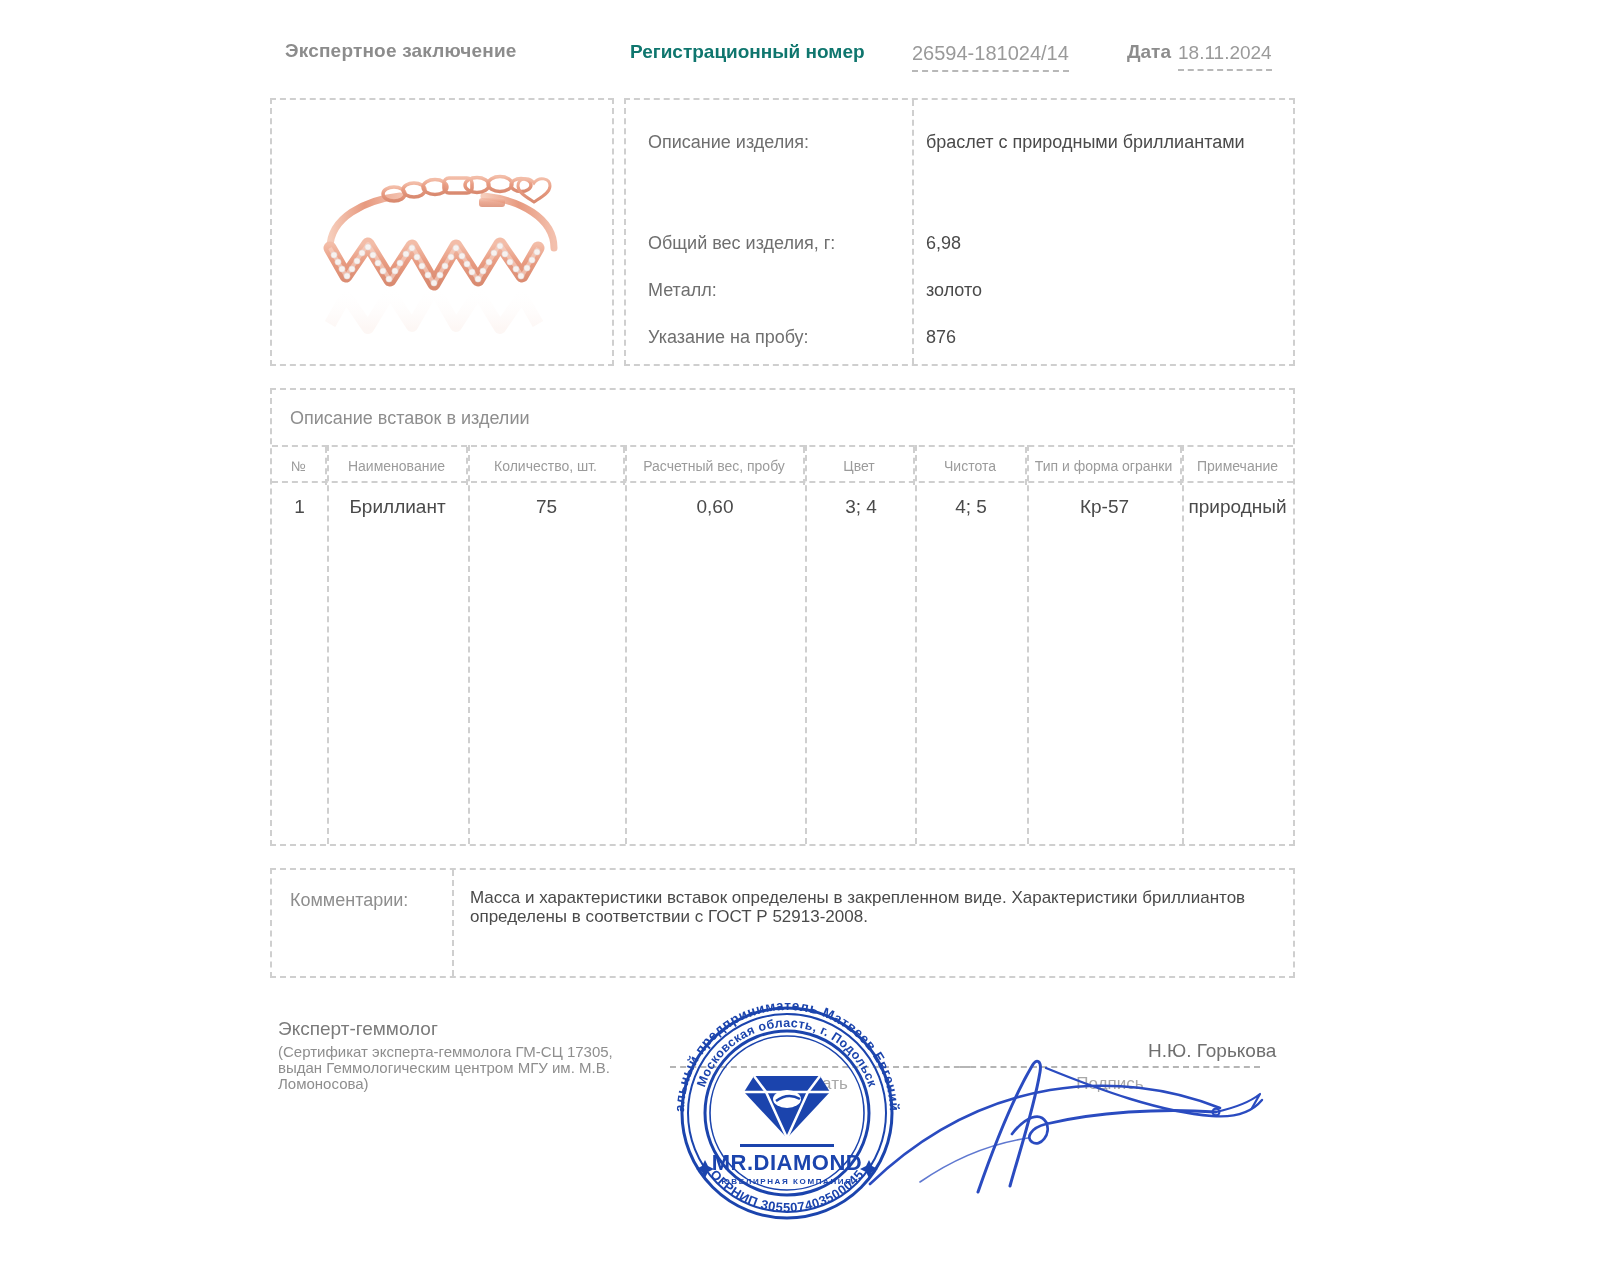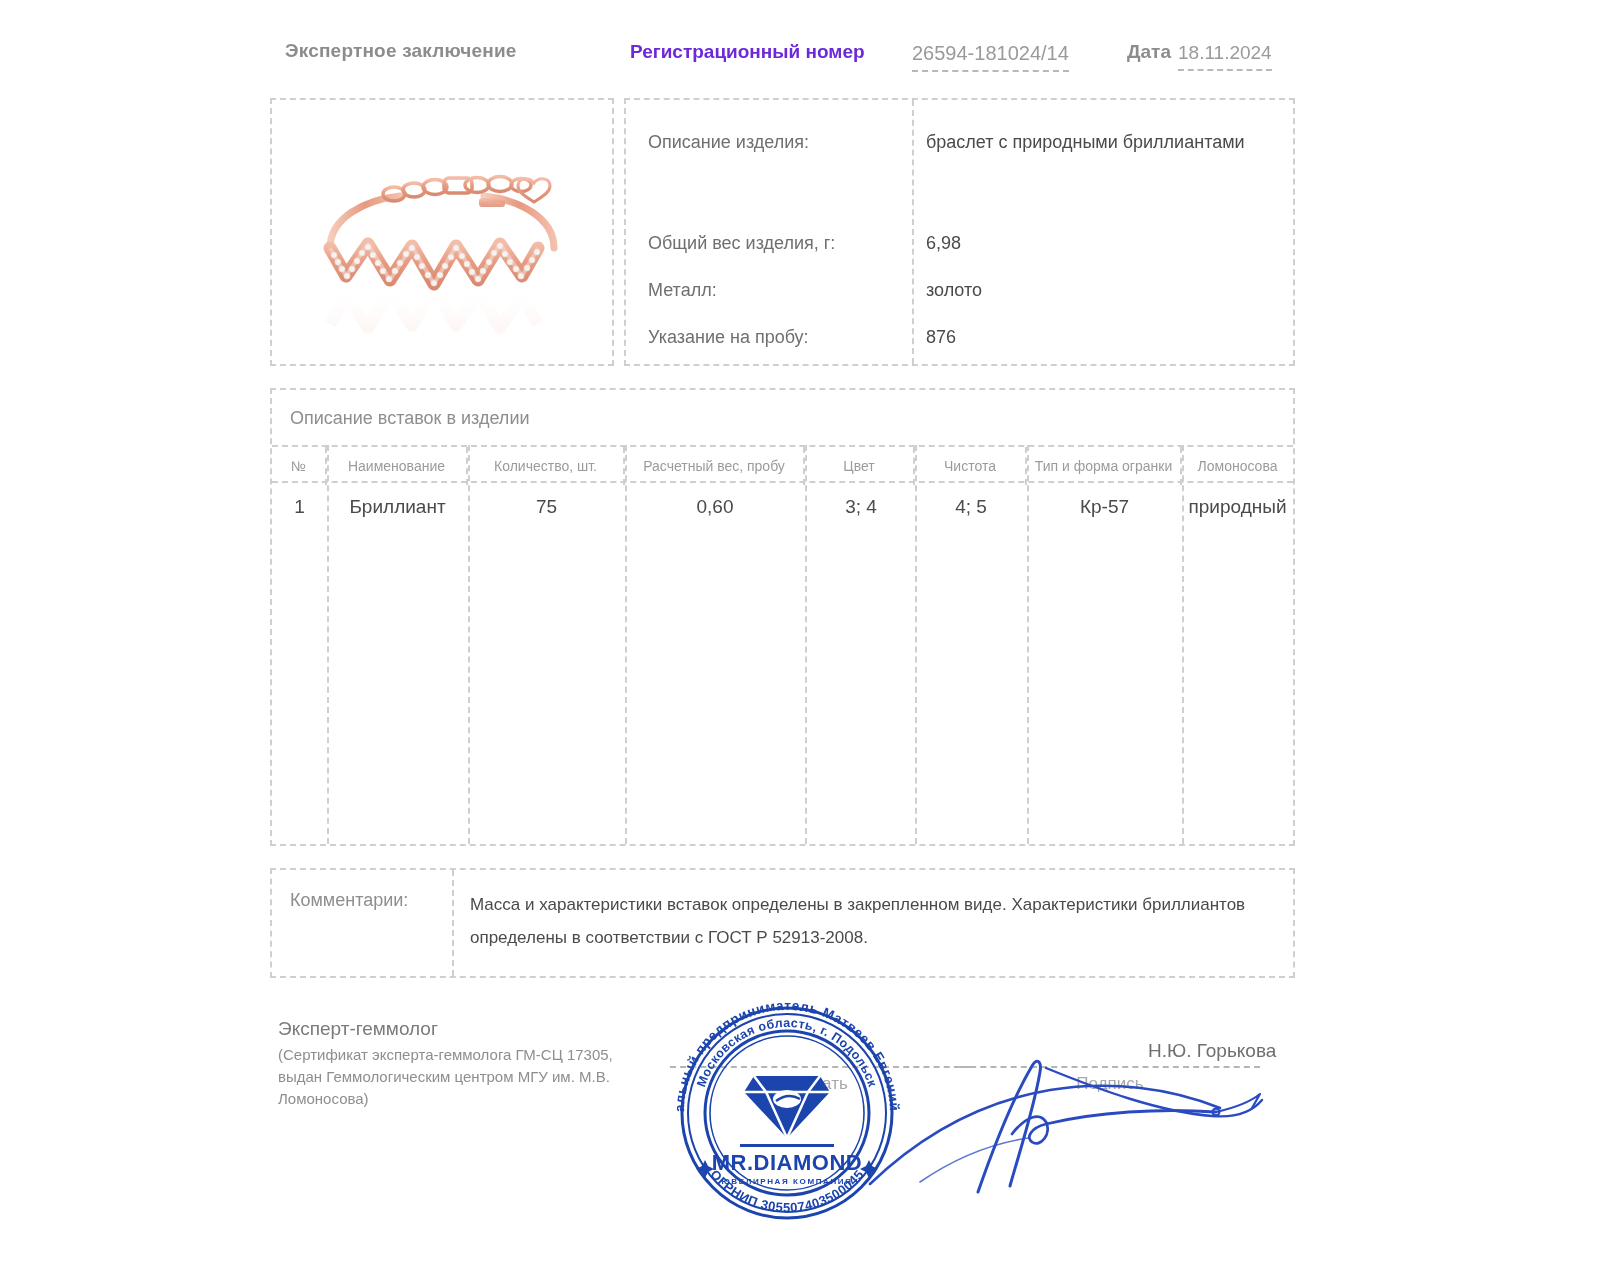--- a/index.html
+++ b/index.html
@@ -14,21 +14,21 @@
   
   .header {
     position: absolute; left: 270px; top: 40px; width: 1025px; height: 32px;
   }
   .doc-title {
     position: absolute; left: 15px; top: 0;
     font-size: 19px; font-weight: bold; color: #8c8c8c; letter-spacing: .2px;
   }
   .reg-label {
     position: absolute; left: 360px; top: 1px;
-    font-size: 19px; font-weight: bold; color: #6d28d9;
+    font-size: 19px; font-weight: bold; color: #0f766e;
   }
   .reg-value {
     position: absolute; left: 642px; top: 2px;
     font-size: 20px; color: #9a9a9a;
     padding-bottom: 5px;
     border-bottom: 2px dashed #b8b8b8;
   }
   .date-label {
     position: absolute; left: 857px; top: 1px;
     font-size: 19px; font-weight: bold; color: #8c8c8c; text-align: right;
@@ -94,29 +94,29 @@
   .comments-label {
     position: absolute; left: 18px; top: 20px;
     font-size: 18px; color: #8e8e8e;
   }
   .comments-split {
     position: absolute; left: 180px; top: 0; bottom: 0; width: 0;
     border-left: 2px dashed #cfcfcf;
   }
   .comments-text {
     position: absolute; left: 198px; top: 18px; width: 810px;
-    font-size: 17px; line-height: 33px; color: #4a4a4a;
+    font-size: 17px; line-height: 19px; color: #4a4a4a;
   }
 
   
   .footer { position: absolute; left: 270px; top: 1008px; width: 1025px; height: 220px; }
   .expert-title { position: absolute; left: 8px; top: 10px; font-size: 19px; color: #7b7b7b; }
   .expert-note {
     position: absolute; left: 8px; top: 36px; width: 380px;
-    font-size: 15px; line-height: 22px; color: #8e8e8e;
+    font-size: 15px; line-height: 16px; color: #8e8e8e;
   }
 
   .stamp-slot { position: absolute; left: 400px; top: 58px; width: 300px; height: 26px; }
   .slot-line { position: absolute; left: 0; right: 0; top: 0; border-top: 2px dashed #b5b5b5; }
   .slot-label {
     position: absolute; left: 50%; transform: translateX(-50%); top: 8px;
     font-size: 17px; color: #a8a8a8;
   }
   .sign-slot { position: absolute; left: 690px; top: 58px; width: 300px; height: 26px; }
 
@@ -260,21 +260,21 @@
     <div class="vline" style="left:910px"></div>
 
     <div class="thead">
       <span class="th" style="left:0px;   width:55px">№</span>
       <span class="th" style="left:55px;  width:141px">Наименование</span>
       <span class="th" style="left:196px; width:157px">Количество, шт.</span>
       <span class="th" style="left:353px; width:180px">Расчетный вес, пробу</span>
       <span class="th" style="left:533px; width:110px">Цвет</span>
       <span class="th" style="left:643px; width:112px">Чистота</span>
       <span class="th" style="left:755px; width:155px">Тип и форма огранки</span>
-      <span class="th last" style="left:910px; width:111px">Ломоносова</span>
+      <span class="th last" style="left:910px; width:111px">Примечание</span>
     </div>
 
     <div class="trow">
       <span class="td" style="left:0px;   width:55px">1</span>
       <span class="td" style="left:55px;  width:141px">Бриллиант</span>
       <span class="td" style="left:196px; width:157px">75</span>
       <span class="td" style="left:353px; width:180px">0,60</span>
       <span class="td" style="left:534px; width:110px">3; 4</span>
       <span class="td" style="left:643px; width:112px">4; 5</span>
       <span class="td" style="left:755px; width:155px">Кр-57</span>

